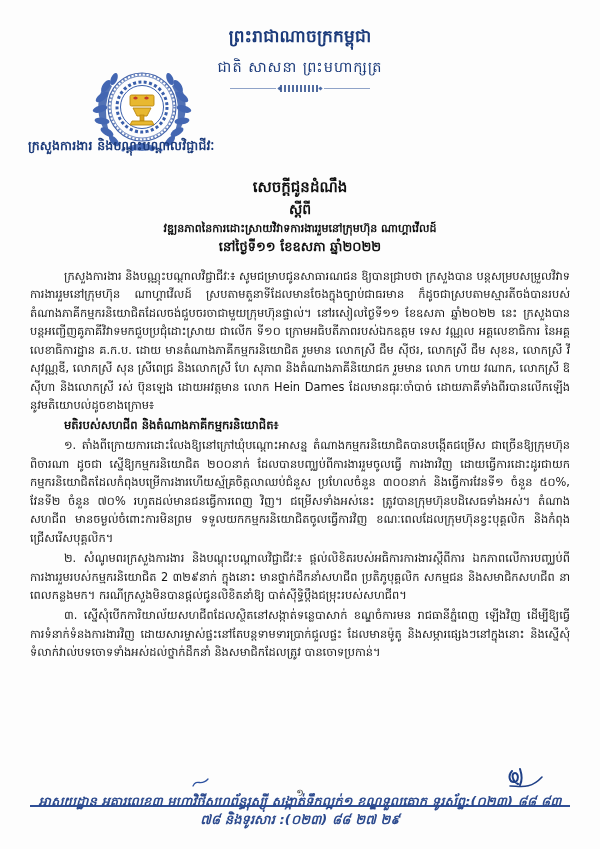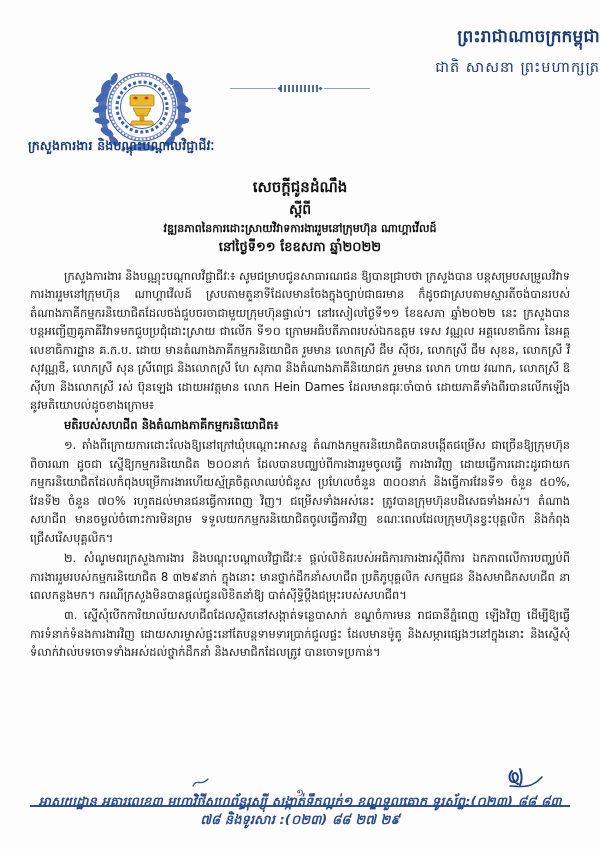--- a/index.html
+++ b/index.html
@@ -26,21 +26,21 @@
   
   .header {
     position: relative;
     height: 150px;
   }
   .kingdom-block {
     position: absolute;
     left: 0;
     right: 0;
     top: 26px;
-    text-align: right;
+    text-align: center;
   }
   .kingdom-title {
     font-size: 17px;
     font-weight: bold;
     color: #1b3a7a;
     letter-spacing: 0.2px;
     line-height: 1.25;
   }
   .kingdom-motto {
     font-size: 14.5px;
@@ -294,21 +294,21 @@
     <div class="doc-date">នៅថ្ងៃទី១១ ខែឧសភា ឆ្នាំ២០២២</div>
   </div>
 
   <div class="body-wrap">
     <p class="para">ក្រសួងការងារ និងបណ្ណុះបណ្ដាលវិជ្ជាជីវៈ៖ សូមជម្រាបជូនសាធារណជន ឱ្យបានជ្រាបថា ក្រសួងបាន បន្តសម្របសម្រួលវិវាទការងាររួមនៅក្រុមហ៊ុន ណាហ្គាវើលដ៍ ស្របតាមតួនាទីដែលមានចែងក្នុងច្បាប់ជាធរមាន ក៏ដូចជាស្របតាមស្មារតីចង់បានរបស់តំណាងភាគីកម្មករនិយោជិតដែលចង់ជួបចរចាជាមួយក្រុមហ៊ុនផ្ទាល់។ នៅរសៀលថ្ងៃទី១១ ខែឧសភា ឆ្នាំ២០២២ នេះ ក្រសួងបានបន្តអញ្ជើញគូភាគីវិវាទមកជួបប្រជុំដោះស្រាយ ជាលើក ទី១០ ក្រោមអធិបតីភាពរបស់ឯកឧត្តម ទេស វណ្ណល អគ្គលេខាធិការ នៃអគ្គលេខាធិការដ្ឋាន គ.ក.ប. ដោយ មានតំណាងភាគីកម្មករនិយោជិត រួមមាន លោកស្រី ជឹម ស៊ីថរ, លោកស្រី ជឹម សុខន, លោកស្រី វី សុវណ្ណឌី, លោកស្រី សុន ស្រីពេជ្រ និងលោកស្រី ហែ សុភាព និងតំណាងភាគីនិយោជក រួមមាន លោក ហាយ វណាក, លោកស្រី ឱ ស៊ីហា និងលោកស្រី រស់ ប៊ុនឡេង ដោយអវត្តមាន លោក Hein Dames ដែលមានធុរៈចាំបាច់ ដោយភាគីទាំងពីរបានលើកឡើងនូវមតិយោបល់ដូចខាងក្រោម៖</p>
 
     <div class="subhead">មតិរបស់សហជីព និងតំណាងភាគីកម្មករនិយោជិត៖</div>
 
     <p class="para">១. តាំងពីក្រោយការដោះលែងឱ្យនៅក្រៅឃុំបណ្ដោះអាសន្ន តំណាងកម្មករនិយោជិតបានបង្កើតជម្រើស ជាច្រើនឱ្យក្រុមហ៊ុនពិចារណា ដូចជា ស្នើឱ្យកម្មករនិយោជិត ២០០នាក់ ដែលបានបញ្ឈប់ពីការងាររួមចូលធ្វើ ការងារវិញ ដោយធ្វើការដោះដូរជាយកកម្មករនិយោជិតដែលកំពុងបម្រើការងារហើយស្ម័គ្រចិត្តលាឈប់ជំនួស ប្រហែលចំនួន ៣០០នាក់ និងធ្វើការវែនទី១ ចំនួន ៥០%, វែនទី២ ចំនួន ៧០% រហូតដល់មានជនធ្វើការពេញ វិញ។ ជម្រើសទាំងអស់នេះ ត្រូវបានក្រុមហ៊ុនបដិសេធទាំងអស់។ តំណាងសហជីព មានចម្ងល់ចំពោះការមិនព្រម ទទួលយកកម្មករនិយោជិតចូលធ្វើការវិញ ខណៈពេលដែលក្រុមហ៊ុនខ្វះបុគ្គលិក និងកំពុងជ្រើសរើសបុគ្គលិក។</p>
 
-    <p class="para">២. សំណូមពរក្រសួងការងារ និងបណ្ដុះបណ្ដាលវិជ្ជាជីវៈ៖ ផ្ដល់លិខិតរបស់អធិការការងារស្ដីពីការ ឯកភាពលើការបញ្ឈប់ពីការងាររួមរបស់កម្មករនិយោជិត 8 ៣២៩នាក់ ក្នុងនោះ មានថ្នាក់ដឹកនាំសហជីព ប្រតិភូបុគ្គលិក សកម្មជន និងសមាជិកសហជីព នាពេលកន្លងមក។ ករណីក្រសួងមិនបានផ្ដល់ជូនលិខិតនាំឱ្យ បាត់ស៊ីទ្ធិប្ដឹងជម្រុះរបស់សហជីព។</p>
+    <p class="para">២. សំណូមពរក្រសួងការងារ និងបណ្ដុះបណ្ដាលវិជ្ជាជីវៈ៖ ផ្ដល់លិខិតរបស់អធិការការងារស្ដីពីការ ឯកភាពលើការបញ្ឈប់ពីការងាររួមរបស់កម្មករនិយោជិត 2 ៣២៩នាក់ ក្នុងនោះ មានថ្នាក់ដឹកនាំសហជីព ប្រតិភូបុគ្គលិក សកម្មជន និងសមាជិកសហជីព នាពេលកន្លងមក។ ករណីក្រសួងមិនបានផ្ដល់ជូនលិខិតនាំឱ្យ បាត់ស៊ីទ្ធិប្ដឹងជម្រុះរបស់សហជីព។</p>
 
     <p class="para">៣. ស្នើសុំបើកការិយាល័យសហជីពដែលស្ថិតនៅសង្កាត់ទន្លេបាសាក់ ខណ្ឌចំការមន រាជធានីភ្នំពេញ ឡើងវិញ ដើម្បីឱ្យធ្វើការទំនាក់ទំនងការងារវិញ ដោយសារម្ចាស់ផ្ទះនៅតែបន្តទាមទារប្រាក់ជួលផ្ទះ ដែលមានម៉ូតូ និងសម្ភារផ្សេងៗនៅក្នុងនោះ និងស្នើសុំទំលាក់វាល់បទចោទទាំងអស់ដល់ថ្នាក់ដឹកនាំ និងសមាជិកដែលត្រូវ បានចោទប្រកាន់។</p>
   </div>
 
   <div class="sig-small">
     <svg width="18" height="12" viewBox="0 0 18 12" aria-hidden="true">
       <path d="M1 10 C5 2 9 11 16 3" fill="none" stroke="#2d52a0" stroke-width="1.3" stroke-linecap="round"></path>
     </svg>
   </div>
 

